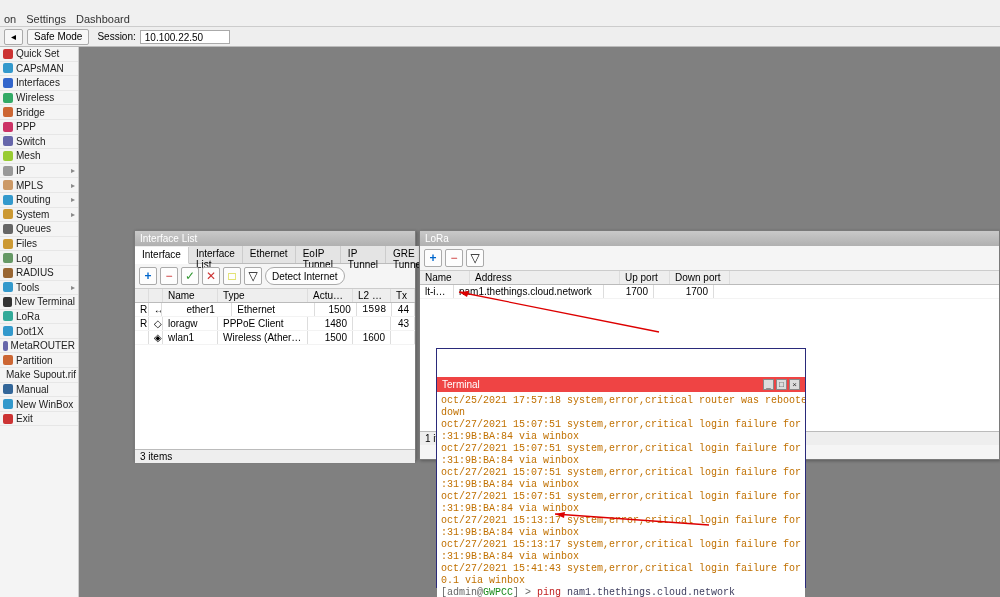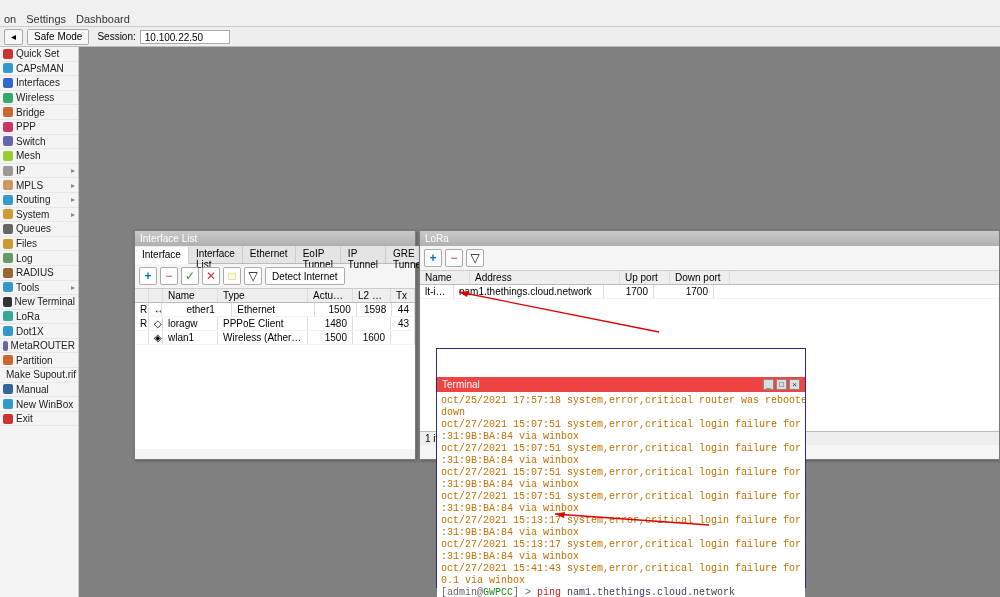--- a/index.html
+++ b/index.html
@@ -15,21 +15,21 @@
   .sidebar .icon { width: 10px; height: 10px; display: inline-block; }
   .expand { width: 4px; text-align: center; color: #888; font-size:8px; margin-left:auto;}
   .workspace { flex: 1; background: #808080; position: relative; padding-left: 40px; }
   .window { position: absolute; background: #f5f5f5; border: 1px solid #7a7a7a; box-shadow: 1px 1px 3px rgba(0,0,0,0.3); }
   .win-title { background: linear-gradient(#c9c9c9,#b0b0b0); color: #fff; font-size: 10px; padding: 2px 5px; height: 15px; display:flex; align-items:center;}
   .tabs { display: flex; background: #eee; border-bottom: 1px solid #bbb; height: 18px; }
   .tab { padding: 2px 7px; font-size: 10px; border-right: 1px solid #ccc; background: #e4e4e4; cursor: pointer; }
   .tab.active { background: #fff; border-bottom: 1px solid #fff; position:relative; top:1px;}
   .toolbar { display:flex; gap:3px; padding:3px 4px; background:#f5f5f5; border-bottom:1px solid #ccc; align-items:center;}
   .tbtn { width:18px; height:18px; border:1px solid #aaa; background:#fdfdfd; border-radius:2px; display:flex; align-items:center; justify-content:center; font-size:12px; cursor:pointer;}
-  .toolbar .pillbtn { border:1px solid #aaa; background:#fdfdfd; padding:1px 6px; height:18px; border-radius:2px; font-size:10px; display:flex; align-items:center;}
+  .toolbar .pillbtn { border:1px solid #aaa; background:#fdfdfd; padding:1px 6px; height:18px; border-radius:9px; font-size:10px; display:flex; align-items:center;}
   .grid { background:#fff; font-size:10px; }
   .grid-header { display:flex; background:#eee; border-bottom:1px solid #bbb; }
   .grid-header > div, .grid-row > div { padding:1px 5px; border-right:1px solid #ddd; overflow:hidden; white-space:nowrap; text-overflow:ellipsis;}
   .grid-row { display:flex; border-bottom:1px solid #f3f3f3;}
   .statusbar { border-top:1px solid #bbb; background:#eee; font-size:10px; padding:1px 5px; height:14px;}
   
   .term { position:absolute; background:#fff; border:1px solid #2a2a7a;}
   .term-title { background:#ef4444; color:#fff; font-size:10px; padding:2px 5px; height:15px; display:flex; align-items:center;margin-top:28px;}
   .term-title .tctl { margin-left:auto; display:flex; gap:2px;}
   .term-title .tctl span { width:11px; height:11px; background:#ddd; border:1px solid #888; font-size:8px; display:flex; align-items:center; justify-content:center; color:#333;}
@@ -207,21 +207,21 @@
             <div style="width: 38px;">L2 MTU</div>
             <div style="width: 24px;">Tx</div>
           </div>
         <div id="iface-rows">
             <div class="grid-row">
               <div style="width: 14px;">R</div>
               <div style="width: 14px;">↔</div>
               <div style="width: 55px; margin-left: 19px;">ether1</div>
               <div style="width: 90px;">Ethernet</div>
               <div style="width: 45px; text-align: right;">1500</div>
-              <div style="width: 38px; text-align: right;">1598</div>
+              <div style="width: 38px; text-align: right; font-family: Liberation Mono, monospace;">1598</div>
               <div style="width: 24px; text-align: right;">44</div>
             </div>
             <div class="grid-row">
               <div style="width: 14px;">R</div>
               <div style="width: 14px;">◇</div>
               <div style="width: 55px;">loragw</div>
               <div style="width: 90px;">PPPoE Client</div>
               <div style="width: 45px; text-align: right;">1480</div>
               <div style="width: 38px; text-align: right;"></div>
               <div style="width: 24px; text-align: right;">43</div>
@@ -230,20 +230,21 @@
               <div style="width: 14px;"></div>
               <div style="width: 14px;">◈</div>
               <div style="width: 55px;">wlan1</div>
               <div style="width: 90px;">Wireless (Atheros AR9...</div>
               <div style="width: 45px; text-align: right;">1500</div>
               <div style="width: 38px; text-align: right;">1600</div>
               <div style="width: 24px; text-align: right;"></div>
             </div>
           </div>
       </div>
+      <div class="statusbar">3 items</div>
     </div>
 
     <div class="window" style="left:340px; top:183px; width:581px; height:230px;">
       <div class="win-title">LoRa</div>
       <div class="toolbar">
         <span class="tbtn" style="color:#06c;font-weight:bold;">+</span>
         <span class="tbtn" style="color:#c33;">−</span>
         <span class="tbtn">▽</span>
       </div>
       <div class="grid" style="height:160px;">

